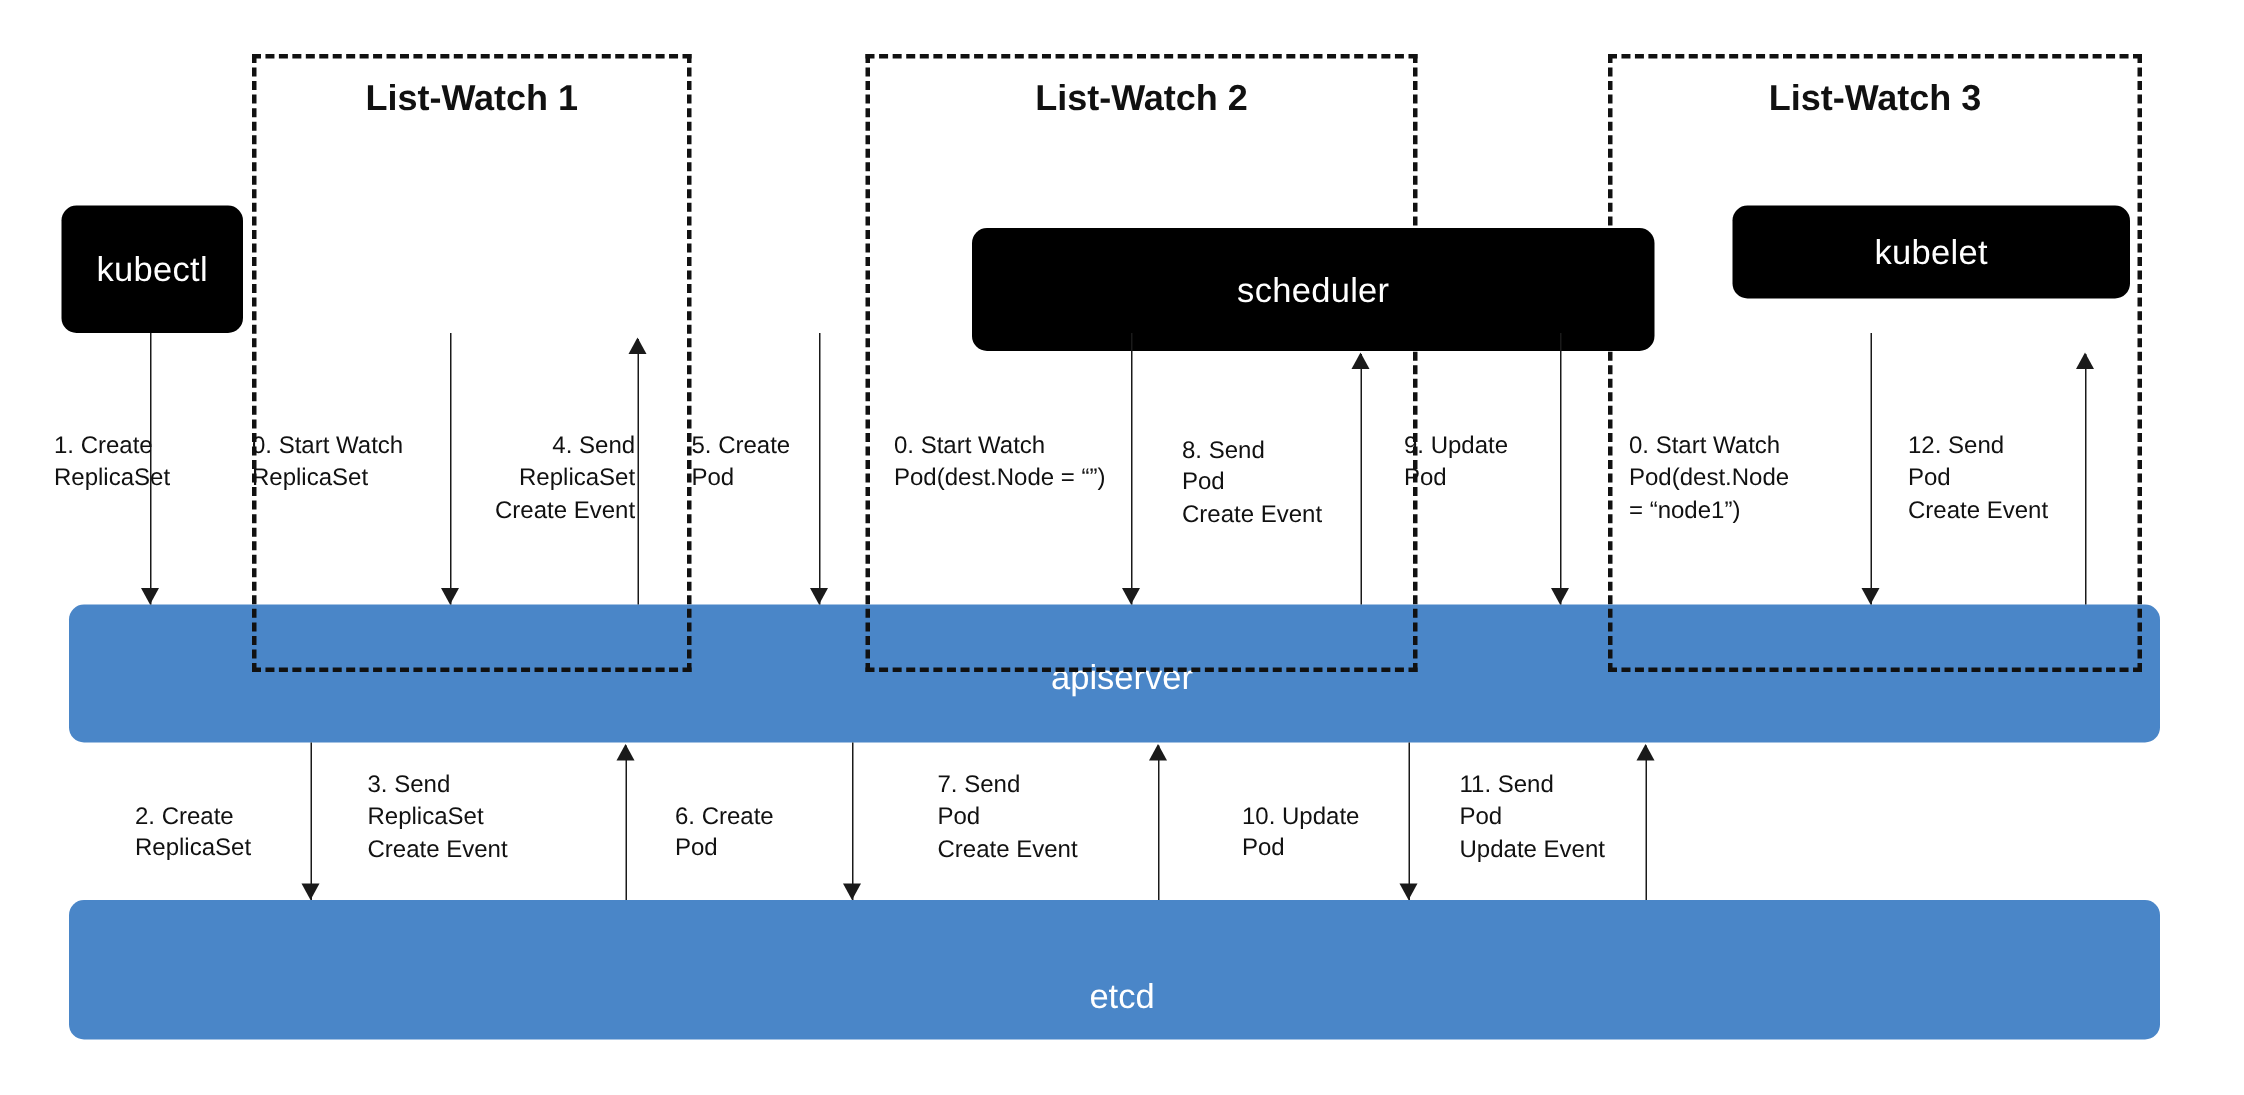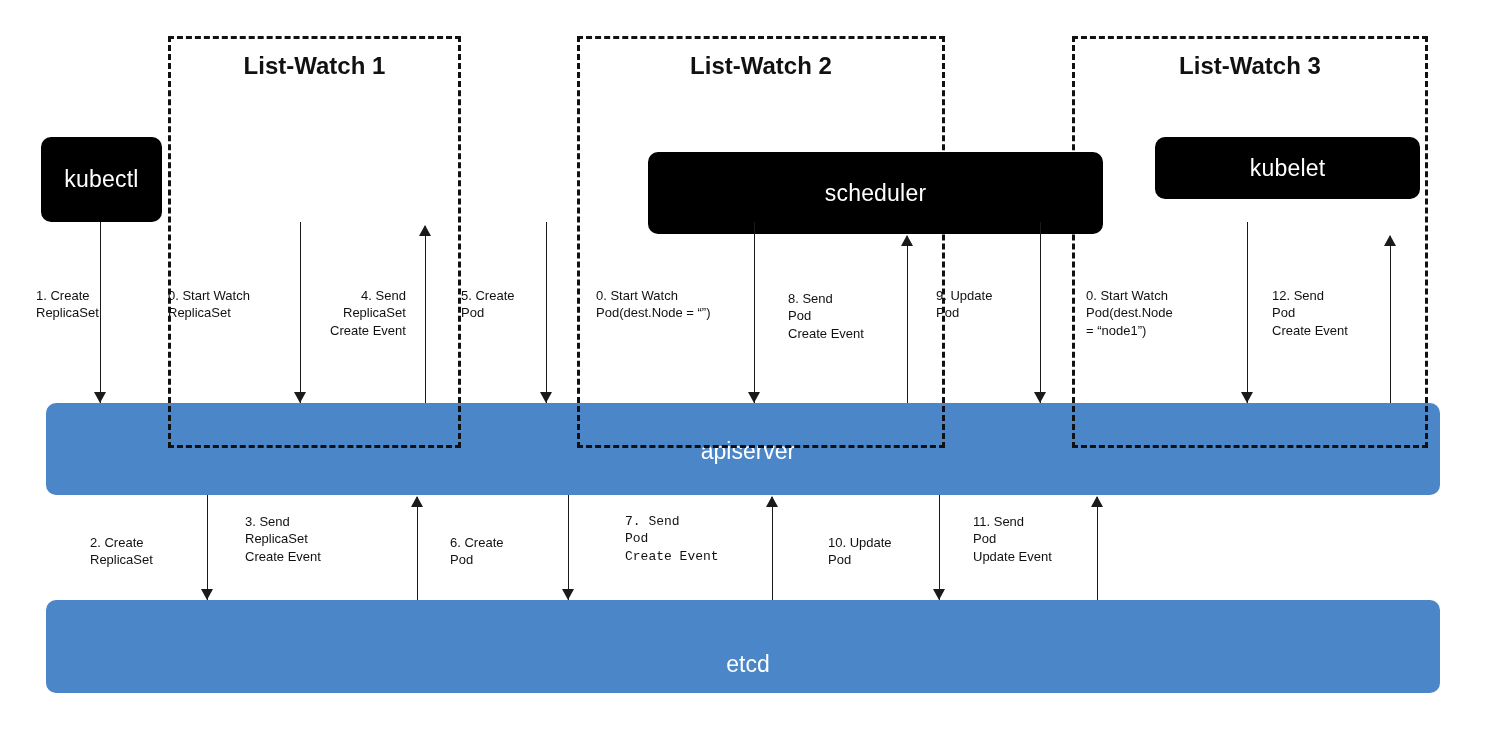--- a/index.html
+++ b/index.html
@@ -82,21 +82,21 @@
     border-left: 6px solid transparent;
     border-right: 6px solid transparent;
     z-index: 5;
   }
   .head.down { border-top: 11px solid #1a1a1a; }
   .head.up   { border-bottom: 11px solid #1a1a1a; }
 
   
   .cap {
     position: absolute;
-    font-size: 13px;
+    font-size: 16px;
     line-height: 1.33;
     color: #111111;
     white-space: pre-line;
     z-index: 5;
   }
 </style>
 </head>
 <body>
 
 <div id="canvas">
@@ -187,21 +187,21 @@
 Pod
 Create Event</div>
 
   <div class="cap" style="left:90px;   top:534px;">2. Create
 ReplicaSet</div>
   <div class="cap" style="left:245px;  top:513px;">3. Send
 ReplicaSet
 Create Event</div>
   <div class="cap" style="left:450px;  top:534px;">6. Create
 Pod</div>
-  <div class="cap" style="left:625px;  top:513px;font-family:Liberation Mono, monospace;">7. Send
+  <div class="cap" style="left:625px;  top:513px;">7. Send
 Pod
 Create Event</div>
   <div class="cap" style="left:828px;  top:534px;">10. Update
 Pod</div>
   <div class="cap" style="left:973px;  top:513px;">11. Send
 Pod
 Update Event</div>
 
 </div>
 

